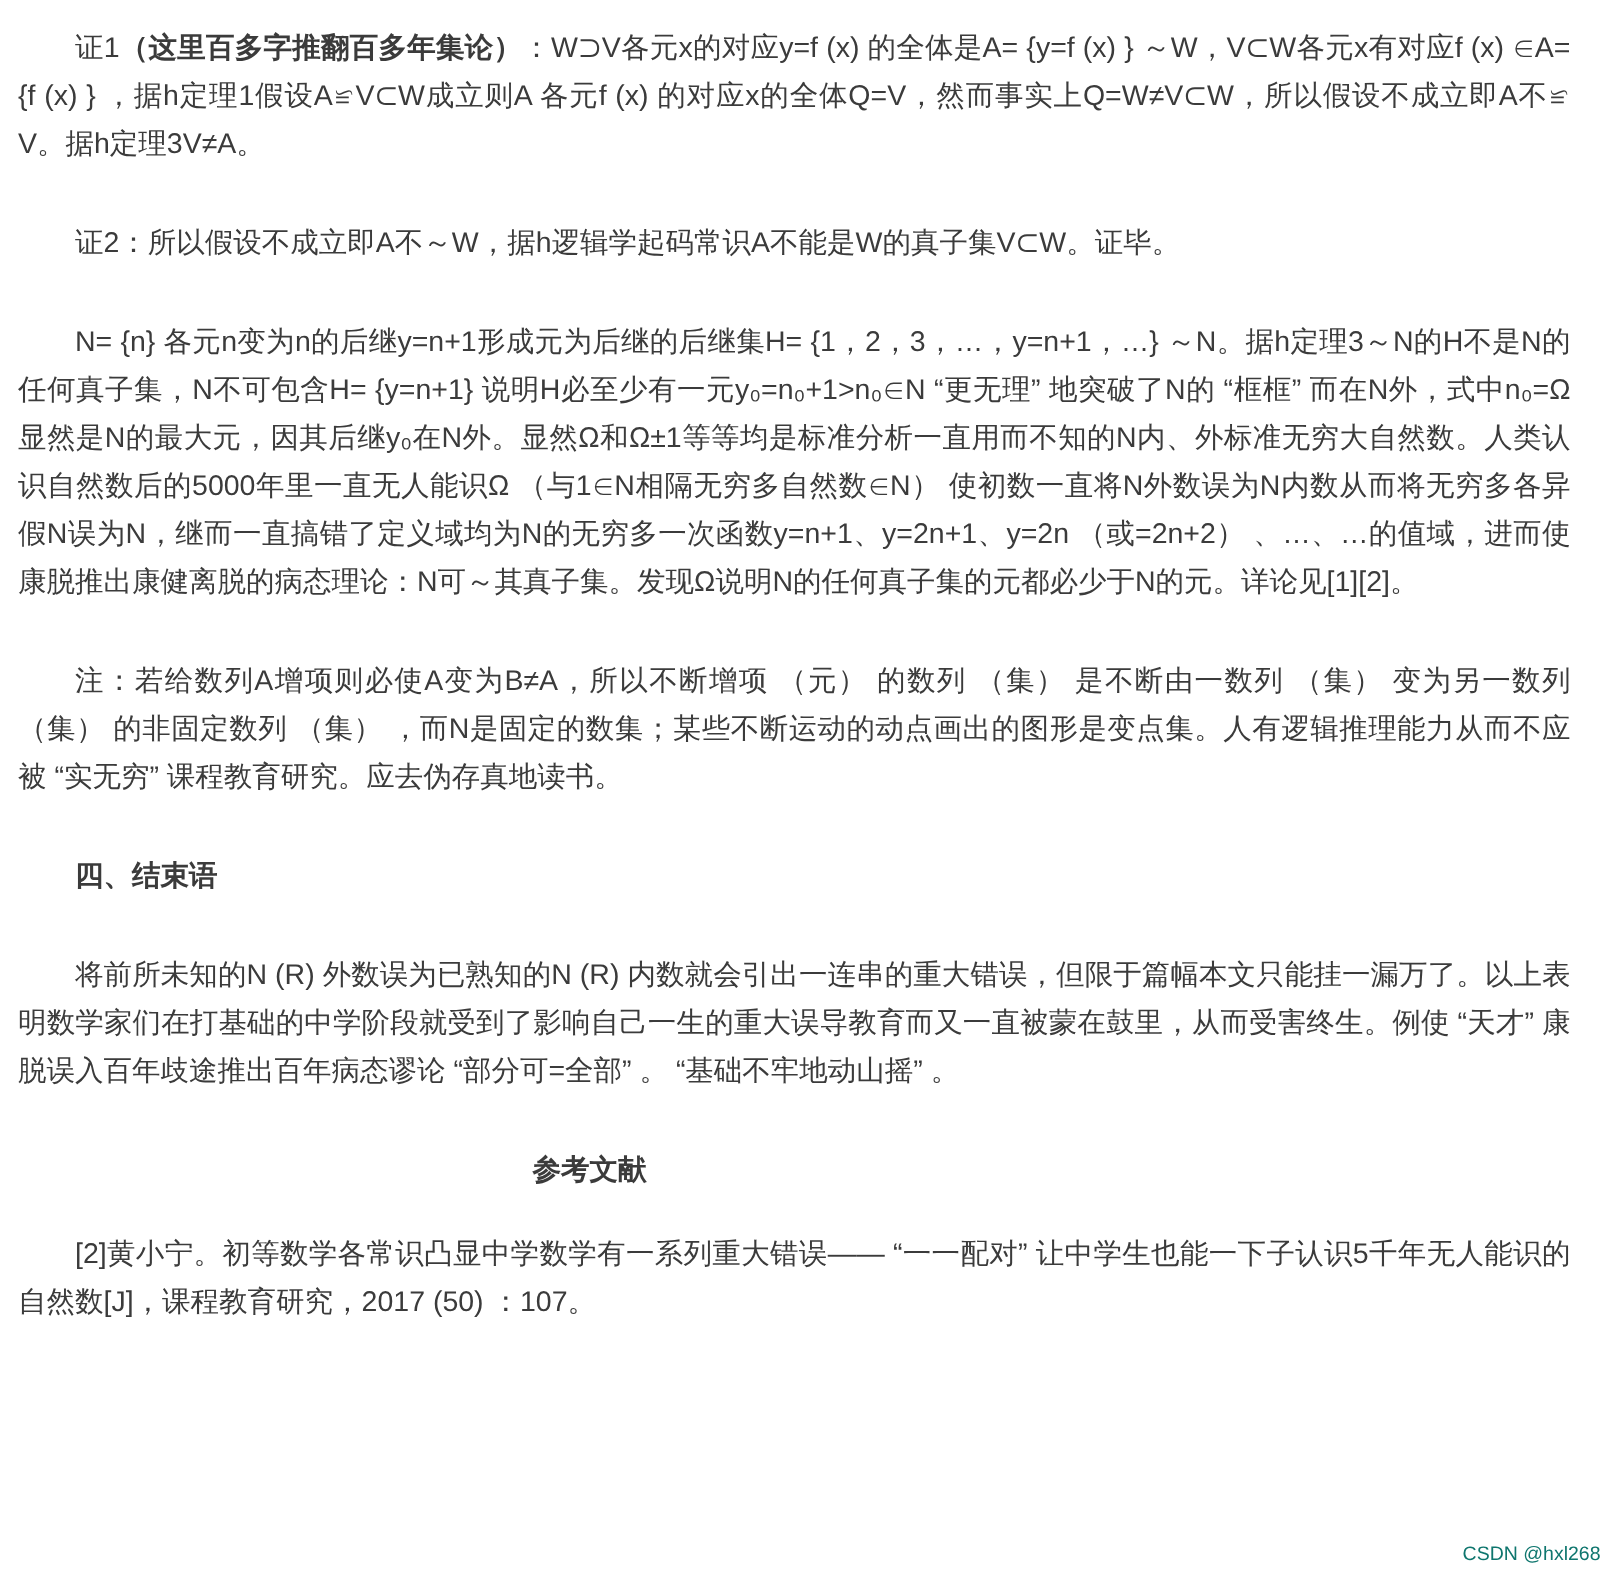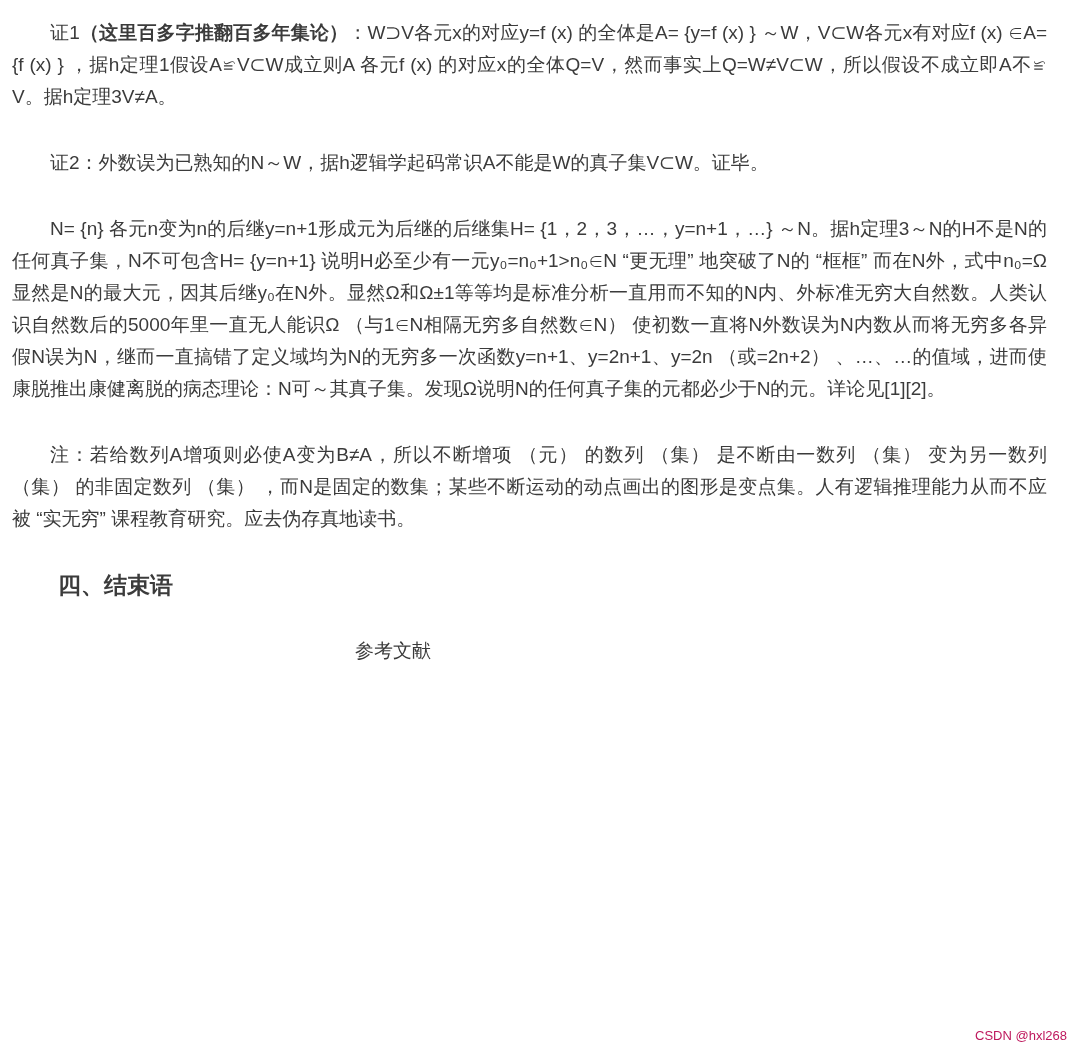--- a/index.html
+++ b/index.html
@@ -24,57 +24,59 @@
     margin: 0 0 34px 0;
     text-indent: 2em;
     text-align: justify;
     word-break: break-all;
   }
   .kai-note {
     font-weight: bold;
     font-family: "DejaVu Serif", serif;
   }
   .section-heading {
-    font-size: 23px;
+    font-size: 19px;
     font-weight: bold;
     text-indent: 2em;
     margin: 14px 0 34px 0;
   }
   .ref-heading {
     margin: 12px 0 24px 0;
     text-indent: 0;
     padding-left: 343px;
-    font-weight: normal;
+    font-weight: bold;
     font-size: 19px;
   }
   .watermark {
     position: absolute;
     right: 10px;
     bottom: 6px;
     font-size: 13px;
     line-height: 16px;
     color: #c9c9c9;
     font-family: "Liberation Sans", sans-serif;
   }
 </style>
 </head>
 <body>
 
 <div class="doc">
 
   <p class="para"><span>证1</span><span class="kai-note">（这里百多字推翻百多年集论）</span><span>：W⊃V各元x的对应y=f (x) 的全体是A= {y=f (x) } ～W，V⊂W各元x有对应f (x) ∈A= {f (x) } ，据h定理1假设A≌V⊂W成立则A 各元f (x) 的对应x的全体Q=V，然而事实上Q=W≠V⊂W，所以假设不成立即A不≌V。据h定理3V≠A。</span></p>
 
-  <p class="para">证2：外数误为已熟知的N～W，据h逻辑学起码常识A不能是W的真子集V⊂W。证毕。</p>
+  <p class="para">证2：所以假设不成立即A不～W，据h逻辑学起码常识A不能是W的真子集V⊂W。证毕。</p>
 
   <p class="para">N= {n} 各元n变为n的后继y=n+1形成元为后继的后继集H= {1，2，3，…，y=n+1，…} ～N。据h定理3～N的H不是N的任何真子集，N不可包含H= {y=n+1} 说明H必至少有一元y₀=n₀+1&gt;n₀∈N “更无理” 地突破了N的 “框框” 而在N外，式中n₀=Ω显然是N的最大元，因其后继y₀在N外。显然Ω和Ω±1等等均是标准分析一直用而不知的N内、外标准无穷大自然数。人类认识自然数后的5000年里一直无人能识Ω （与1∈N相隔无穷多自然数∈N） 使初数一直将N外数误为N内数从而将无穷多各异假N误为N，继而一直搞错了定义域均为N的无穷多一次函数y=n+1、y=2n+1、y=2n （或=2n+2） 、…、…的值域，进而使康脱推出康健离脱的病态理论：N可～其真子集。发现Ω说明N的任何真子集的元都必少于N的元。详论见[1][2]。</p>
 
   <p class="para">注：若给数列A增项则必使A变为B≠A，所以不断增项 （元） 的数列 （集） 是不断由一数列 （集） 变为另一数列 （集） 的非固定数列 （集） ，而N是固定的数集；某些不断运动的动点画出的图形是变点集。人有逻辑推理能力从而不应被 “实无穷” 课程教育研究。应去伪存真地读书。</p>
 
   <h4 class="section-heading">四、结束语</h4>
 
+  <p class="para">将前所未知的N (R) 外数误为已熟知的N (R) 内数就会引出一连串的重大错误，但限于篇幅本文只能挂一漏万了。以上表明数学家们在打基础的中学阶段就受到了影响自己一生的重大误导教育而又一直被蒙在鼓里，从而受害终生。例使 “天才” 康脱误入百年歧途推出百年病态谬论 “部分可=全部” 。 “基础不牢地动山摇” 。</p>
 
   <p class="para ref-heading">参考文献</p>
 
 
+  <p class="para">[2]黄小宁。初等数学各常识凸显中学数学有一系列重大错误—— “一一配对” 让中学生也能一下子认识5千年无人能识的自然数[J]，课程教育研究，2017 (50) ：107。</p>
 
 </div>
 
-<div class="watermark" style="color: #be185d;">CSDN @hxl268</div>
+<div class="watermark" style="color: #0f766e;">CSDN @hxl268</div>
 
 </body></html>

